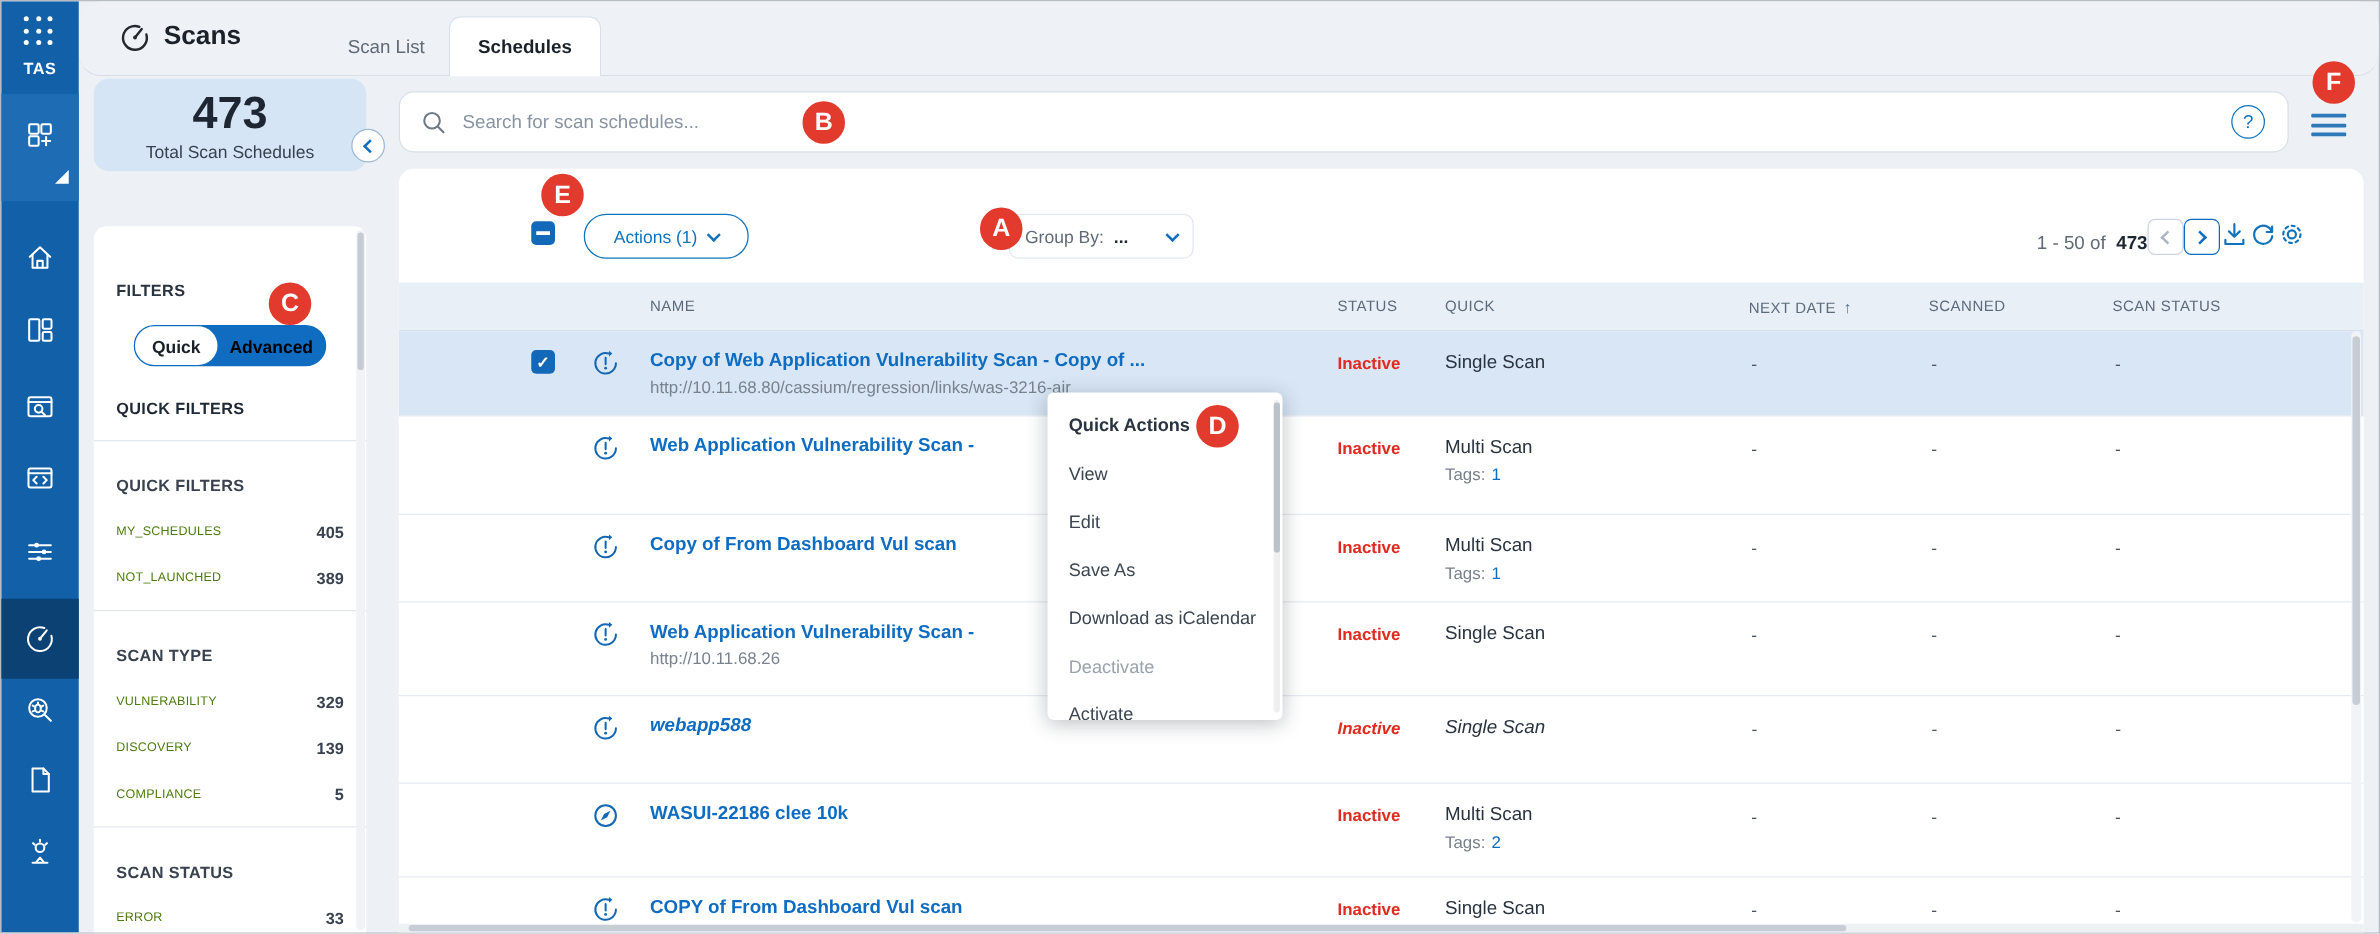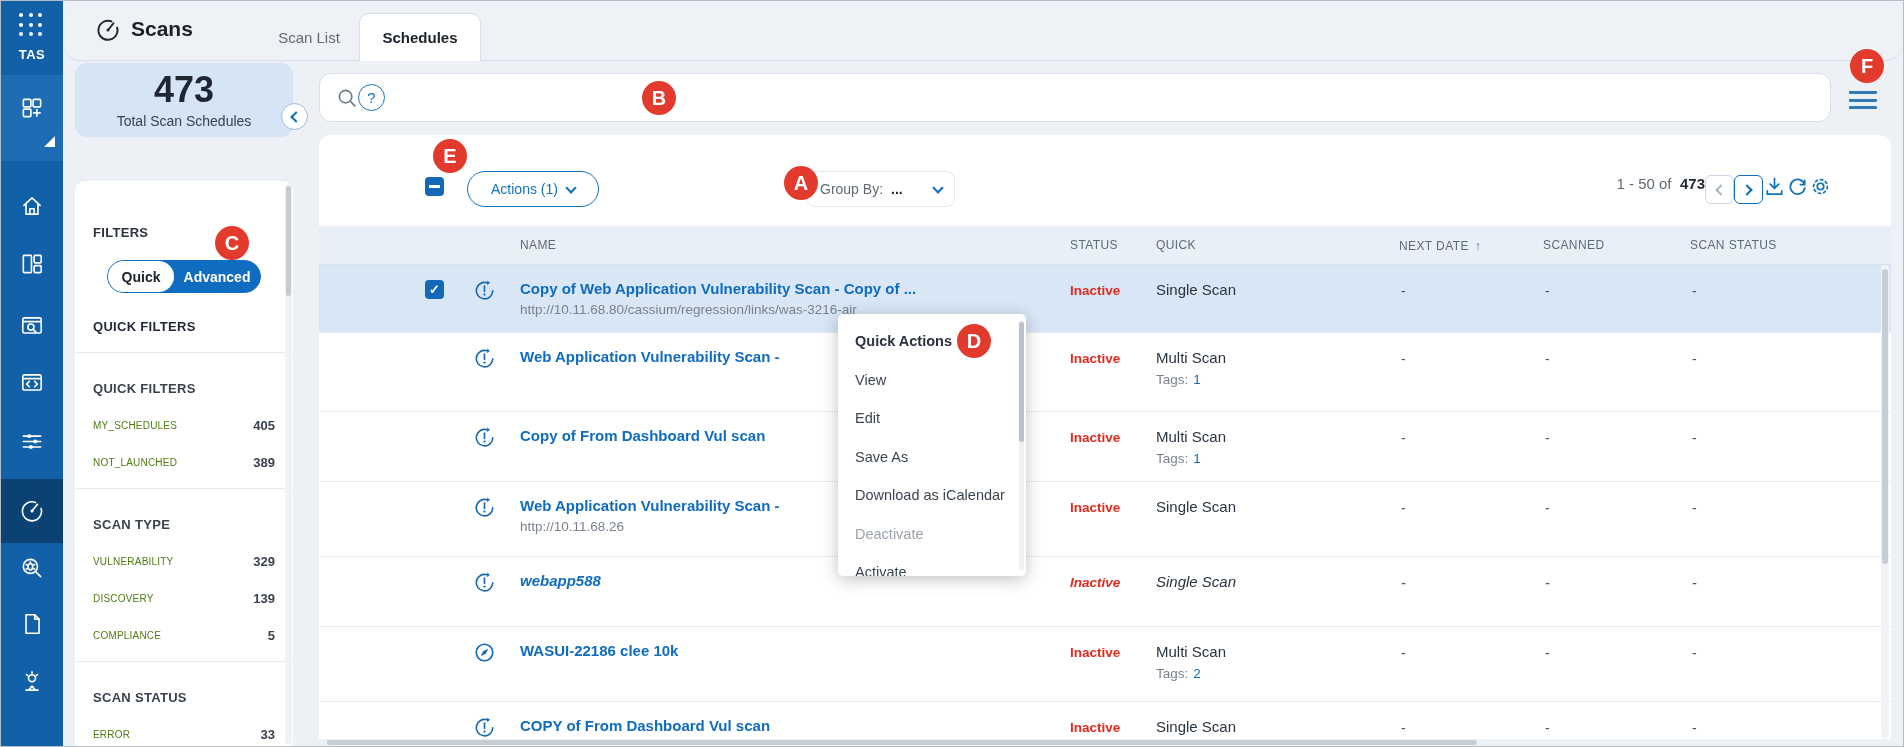--- a/index.html
+++ b/index.html
@@ -45,21 +45,21 @@
   .arr.down  { transform:rotate(45deg); margin-bottom:3px; }
   .arr.right { transform:rotate(-45deg); }
 
   #filters-card { position:absolute; left:74px; top:180px; width:218px; bottom:0; background:#fff;
                   border-radius:10px 10px 0 0; padding:44px 18px 0 18px; }
   #filters-title { font-size:13px; font-weight:bold; color:#2a3340; letter-spacing:.3px; }
   #filter-toggle { margin:20px 0 0 14px; width:154px; height:33px; background:#0f6cc0; border-radius:17px;
                    display:flex; border:1.5px solid #0f6cc0; }
   #toggle-quick { width:66px; background:#fff; border-radius:16px; color:#1b2129; font-weight:bold; font-size:14px;
                   display:flex; align-items:center; justify-content:center; }
-  #toggle-advanced { flex:1; color:#ffffff; font-weight:bold; font-size:14px; display:flex; align-items:center; justify-content:center; }
+  #toggle-advanced { flex:1; color:#000000; font-weight:bold; font-size:14px; display:flex; align-items:center; justify-content:center; }
   #filters-subtitle { margin-top:26px; font-size:13px; font-weight:bold; color:#1f2835; letter-spacing:.3px; }
   .f-divider { height:1px; background:#e3e8ee; margin:18px -18px 0 -18px; }
   .f-heading { margin-top:28px; font-size:13px; font-weight:bold; color:#39424e; letter-spacing:.3px; }
   .f-item { margin-top:22px; display:flex; justify-content:space-between; align-items:center; }
   .f-item .fl { font-size:10px; color:#4d7c0f; letter-spacing:.2px; }
   .f-item .fc { font-size:13px; font-weight:bold; color:#39424e; }
   #filters-scrollbar { position:absolute; right:1px; top:3px; width:7px; height:560px; background:#f0f2f5; border-radius:4px; }
   #filters-scrollbar i { position:absolute; top:2px; left:1px; width:5px; height:110px; background:#c5cbd3; border-radius:3px; display:block;}
 
   
@@ -86,21 +86,21 @@
   .btn { position:absolute; top:36px; height:36px; border-radius:18px; display:flex; align-items:center;
          justify-content:center; gap:9px; font-size:14px; }
   #actions-btn { left:148px; width:132px; border:1.5px solid #1173bc; color:#1173bc; background:#fff; }
   #new-schedule-btn { left:310px; width:164px; background:#0f6cc0; color:#fff; font-weight:bold; }
   #new-schedule-btn .arr, #actions-btn .arr { border-color:currentColor; }
   #new-schedule-btn .arr { border-color:#fff; }
   #groupby { position:absolute; left:488px; top:36px; width:148px; height:36px; background:#fff;
              border:1px solid #e2e7ee; border-radius:8px; display:flex; align-items:center; gap:8px; padding:0 12px; }
   #groupby .gb-label { color:#5f6a76; font-size:14px; }
   #groupby .gb-value { color:#1f2733; font-size:14px; font-weight:bold; }
-  #pagination { position:absolute; right:59px; top:40px; display:flex; align-items:flex-start; }
+  #pagination { position:absolute; right:46px; top:40px; display:flex; align-items:flex-end; }
   #page-range { font-size:15px; color:#5f6a76; }
   #page-total { font-size:15px; font-weight:bold; color:#1f2733; margin-left:4px; }
   .pg-btn { width:29px; height:29px; border-radius:6px; display:flex; align-items:center; justify-content:center; background:#fff; }
   #prev-btn { border:1px solid #ccd5df; }
   #prev-btn .arr { border-color:#aab6c2; }
   #next-btn { border:1.5px solid #0f6cc0; }
   .tool-icon svg { width:23px; height:23px; stroke:#1173bc; fill:none; stroke-width:1.8; stroke-linecap:round; stroke-linejoin:round; }
 
   .grid { display:grid; grid-template-columns:140px 60px 533px 86px 243px 144px 147px 1fr; }
   #thead { height:39px; background:#e9eff7; border-bottom:1px solid #d9e0ea; align-items:center;
@@ -320,20 +320,21 @@
       </div>
   </div>
 
   <div id="search-bar">
     <span id="search-icon">
       <svg viewBox="0 0 24 24">
           <circle cx="10.5" cy="10.5" r="6.8"></circle>
           <path d="M15.5 15.5 L20.5 20.5"></path>
         </svg>
     </span>
+    <input id="search-input" placeholder="Search for scan schedules..." style="">
     <span id="help-icon">?</span>
   </div>
   <div id="hamburger">
       <i></i>
       <i></i>
       <i></i>
     </div>
 
   <div id="table-card">
     <div id="toolbar">

